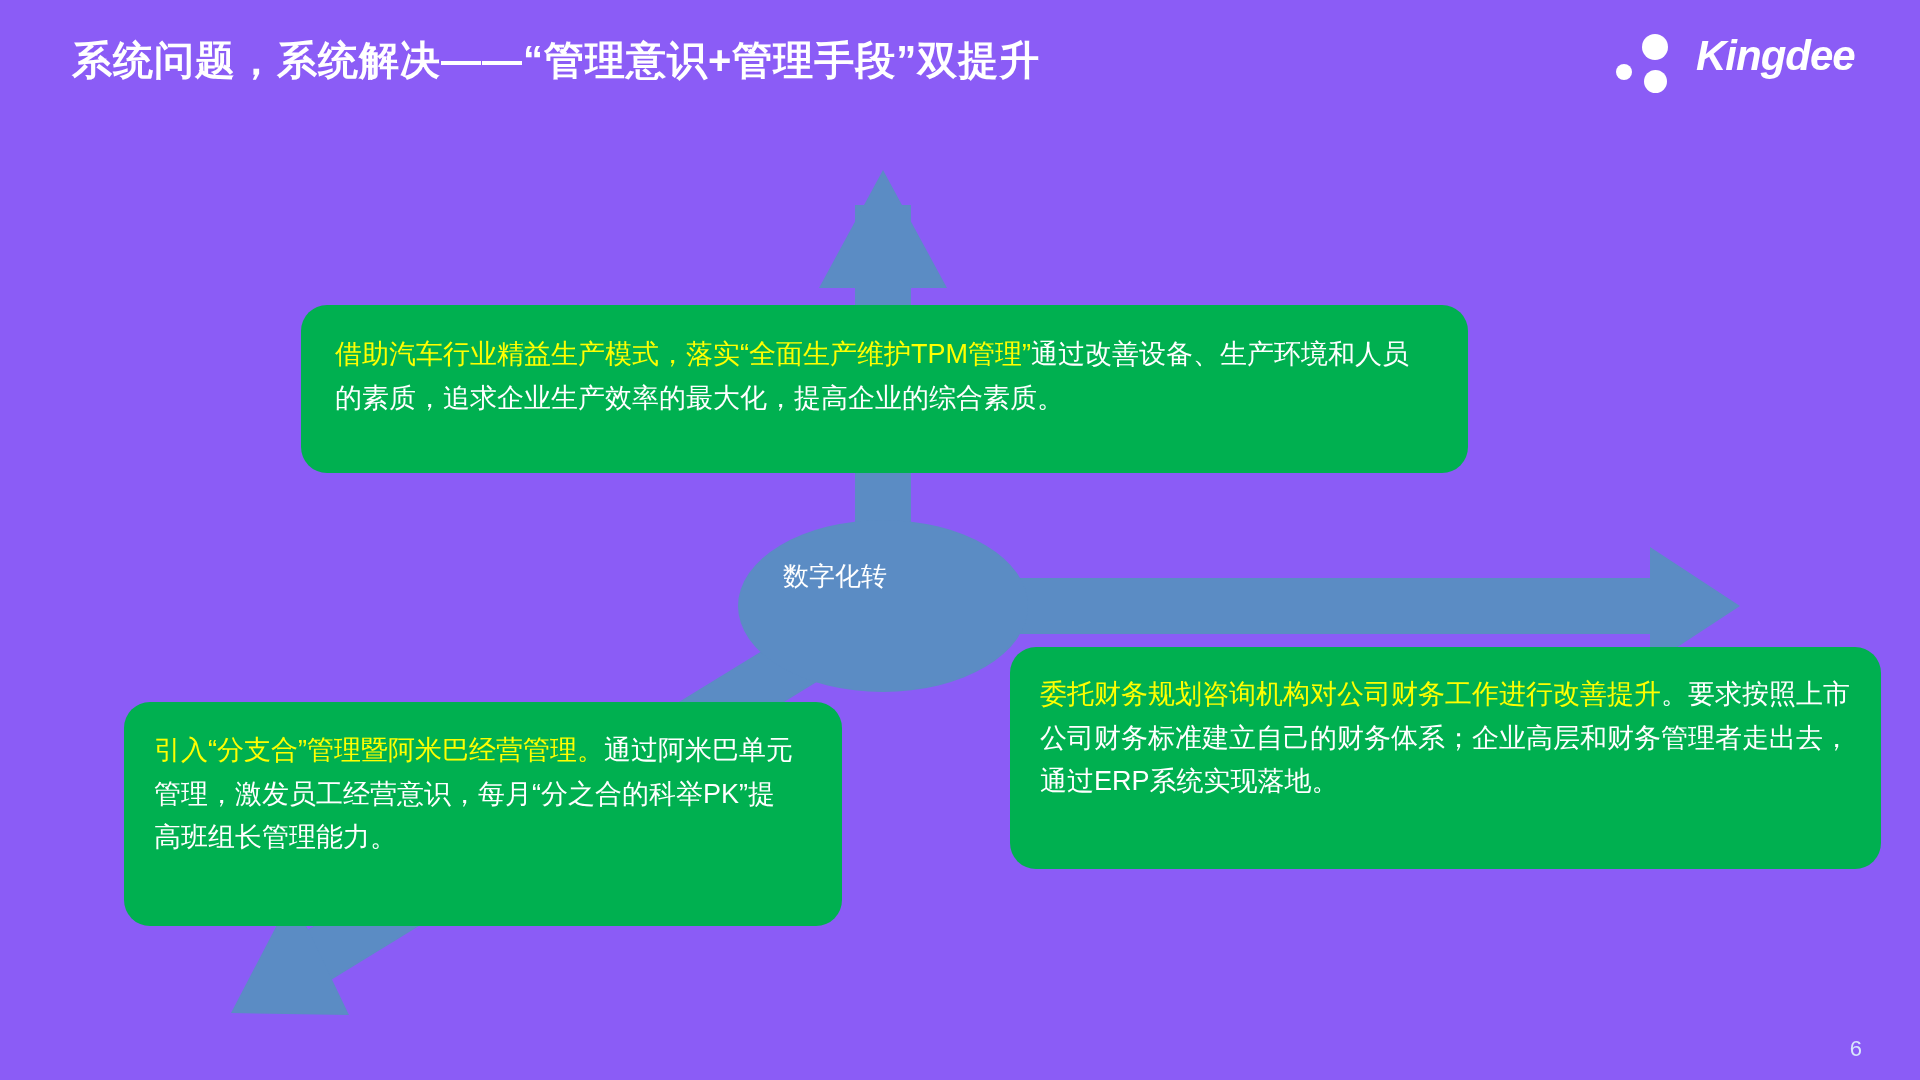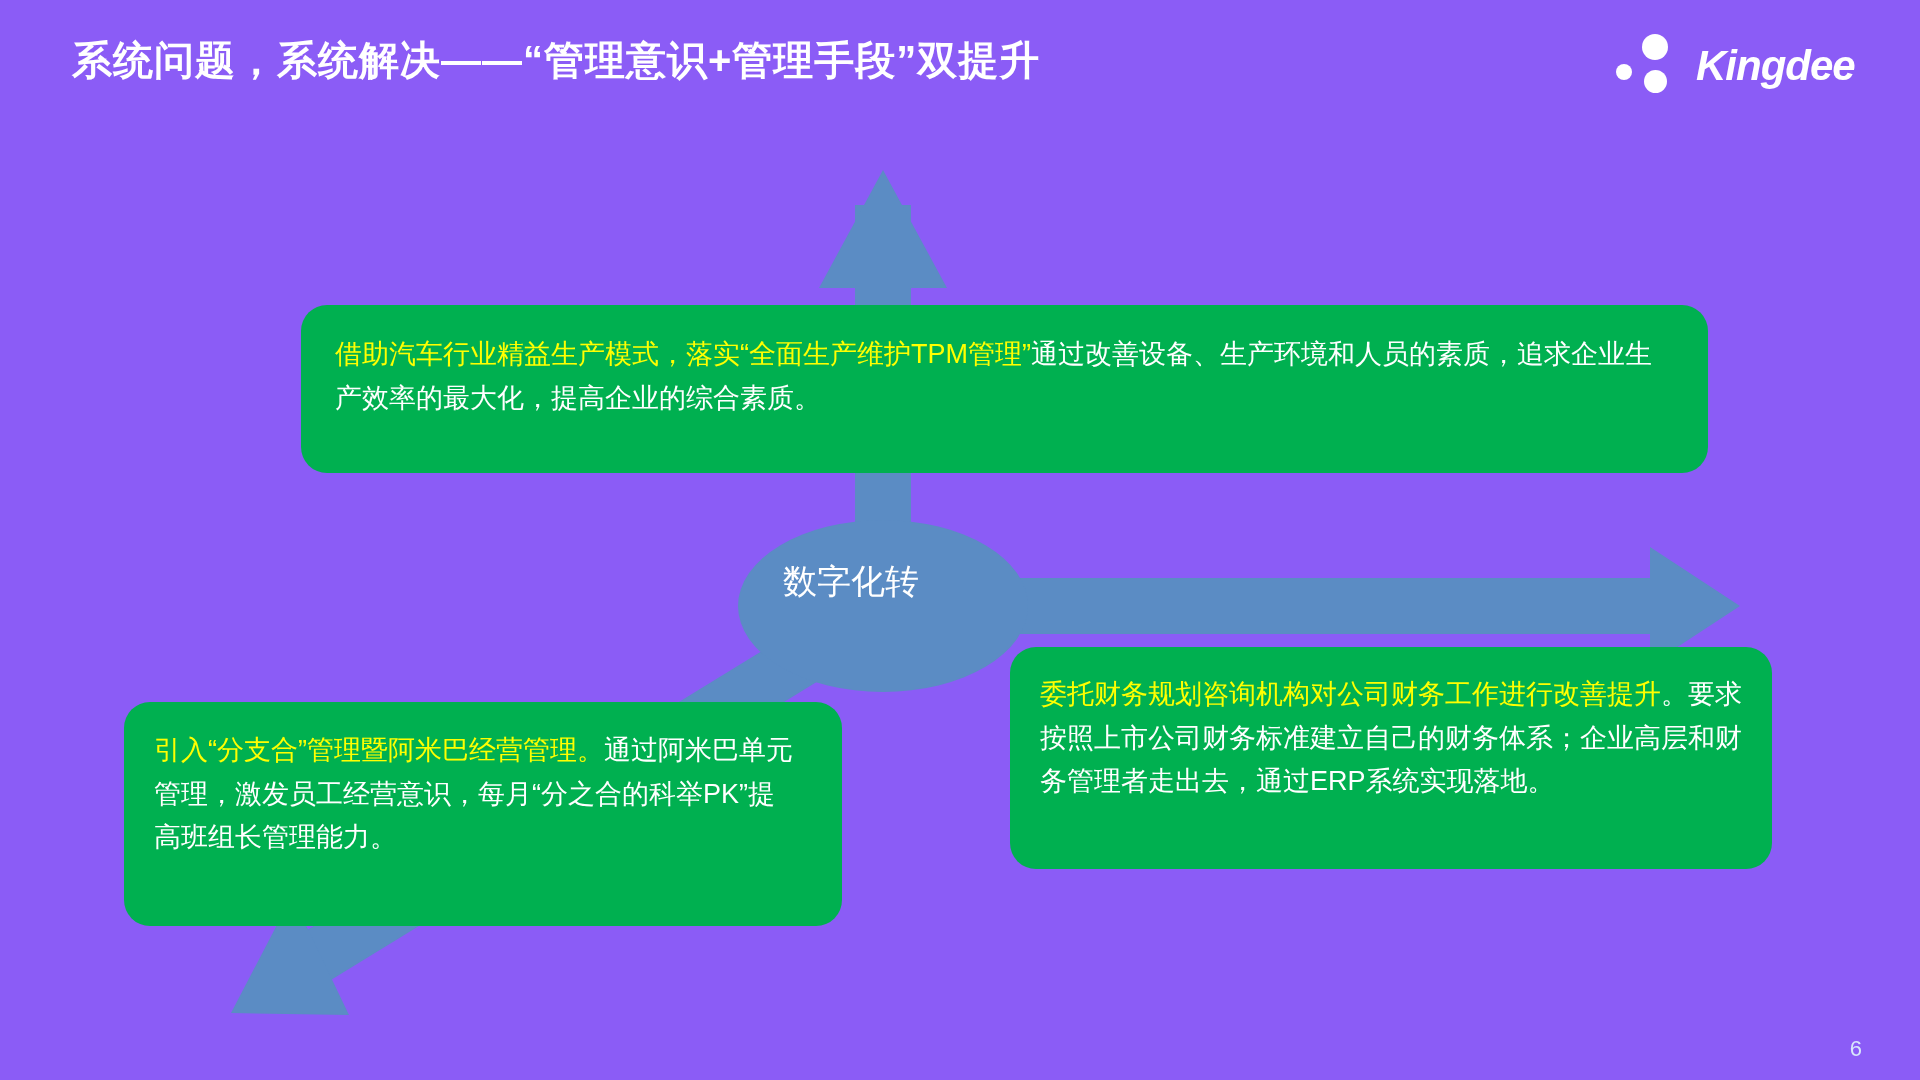--- a/index.html
+++ b/index.html
@@ -58,75 +58,74 @@
   #logo .word {
     position: absolute;
     left: 84px;
     top: 6px;
     font-size: 42px;
     font-weight: bold;
     font-style: italic;
     color: #ffffff;
     letter-spacing: -1px;
     font-family: "Liberation Sans", "DejaVu Sans", sans-serif;
-    margin-top: 10px;
   }
 
   
   #diagram {
     position: absolute;
     left: 0;
     top: 0;
     width: 1920px;
     height: 1080px;
   }
 
   
   #hub-label {
     position: absolute;
     left: 783px;
     top: 560px;
     width: 200px;
     text-align: left;
     color: #ffffff;
-    font-size: 34px;
+    font-size: 26px;
     line-height: 1.28;
     pointer-events: none;
   }
 
   
   .callout {
     position: absolute;
     background: #00b050;
     border-radius: 26px;
     color: #ffffff;
     font-size: 27px;
     line-height: 1.62;
     box-sizing: border-box;
   }
   .callout .hl { color: #ffff00; }
 
   #box-top {
     left: 301px;
     top: 305px;
-    width: 1407px;
+    width: 1167px;
     height: 168px;
     padding: 28px 34px 0 34px;
   }
   #box-left {
     left: 124px;
     top: 702px;
     width: 718px;
     height: 224px;
     padding: 27px 44px 0 30px;
   }
   #box-right {
     left: 1010px;
     top: 647px;
-    width: 762px;
+    width: 871px;
     height: 222px;
     padding: 26px 30px 12px 30px;
   }
 
   
   #pagenum {
     position: absolute;
     right: 58px;
     bottom: 18px;
     color: #d8e6fb;

